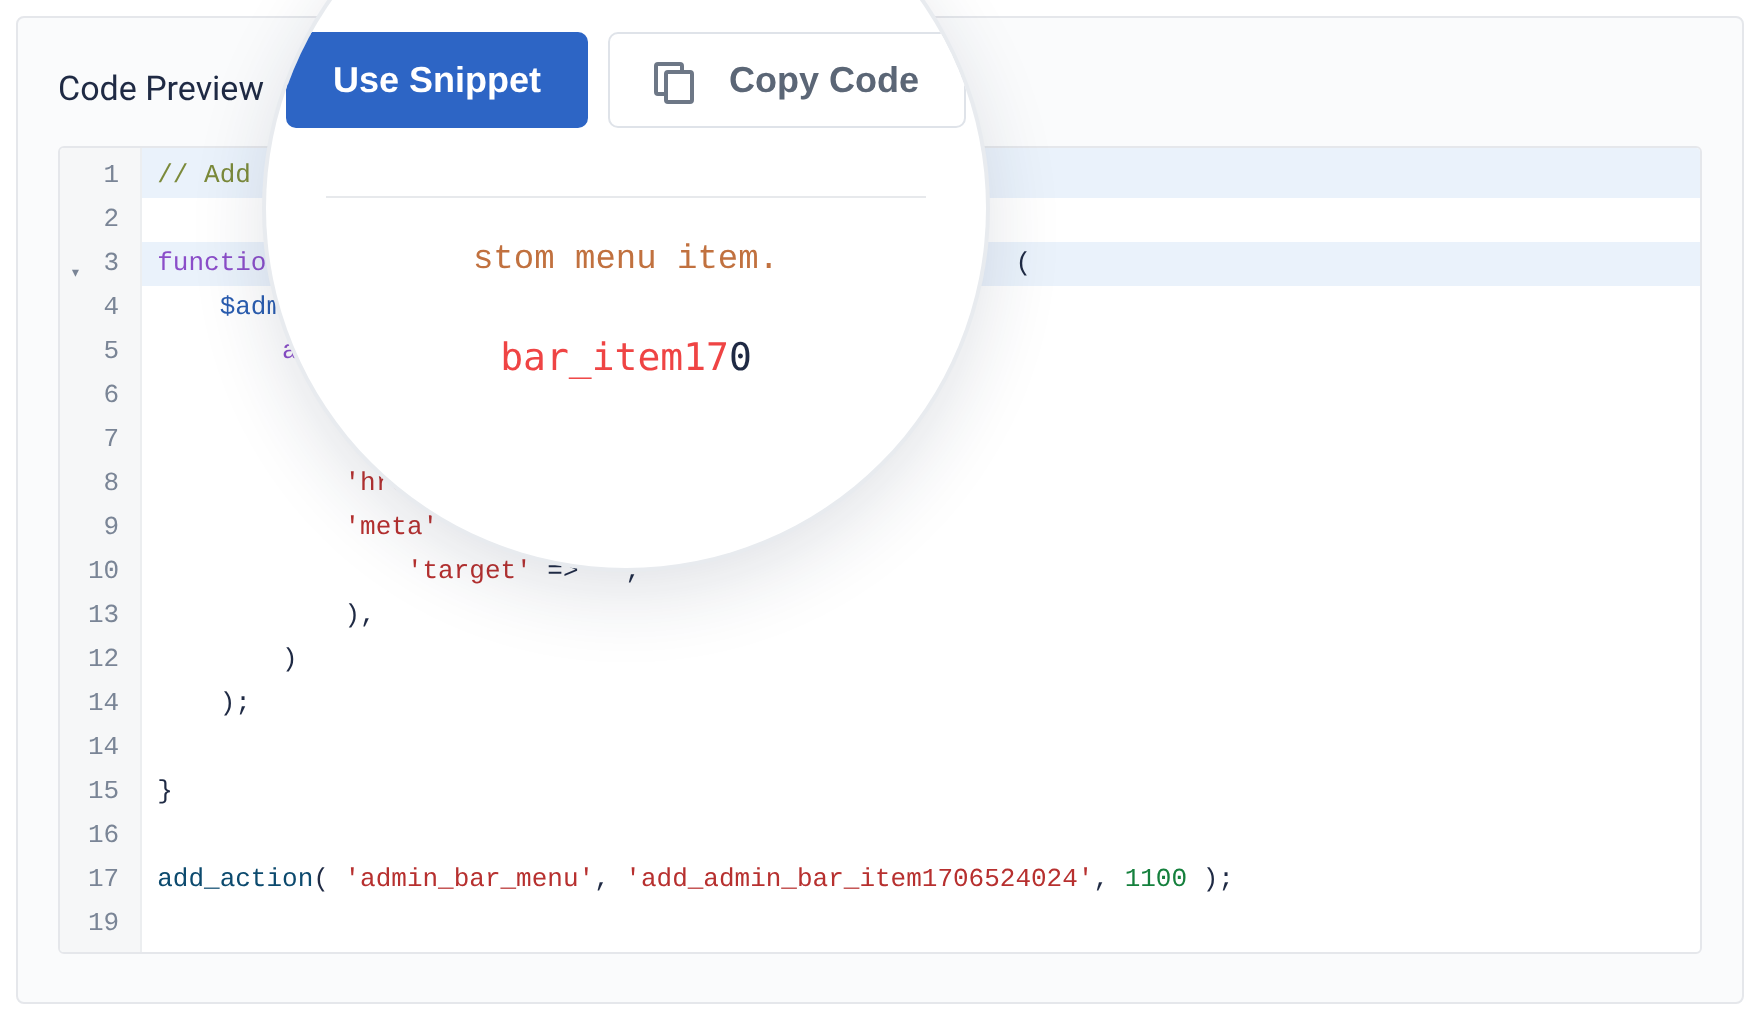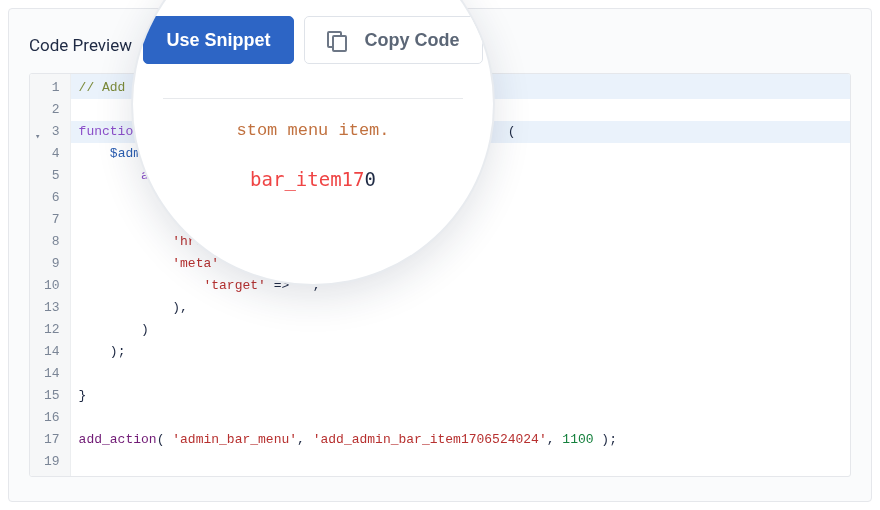--- a/index.html
+++ b/index.html
@@ -66,21 +66,21 @@
 }
 .code-line {
   height: 22px;
   padding: 0 8px;
   white-space: pre;
 }
 .code-line.first { padding-top: 3px; height: 25px; }
 .hl-active { background: #eaf2fb; }
 .tok-comment { color: #7b8a3a; }
 .tok-keyword { color: #8b4ec9; }
-.tok-func { color: #701a75; }
+.tok-func { color: #0c4a6e; }
 .tok-var { color: #2a5db0; }
 .tok-string { color: #b7302f; }
 .tok-number { color: #15803d; }
 .tok-plain { color: #1f2a44; }
 .tok-punc { color: #1f2a44; }
 
 .zoom {
   position: absolute;
   top: -76px;
   left: 133px;

